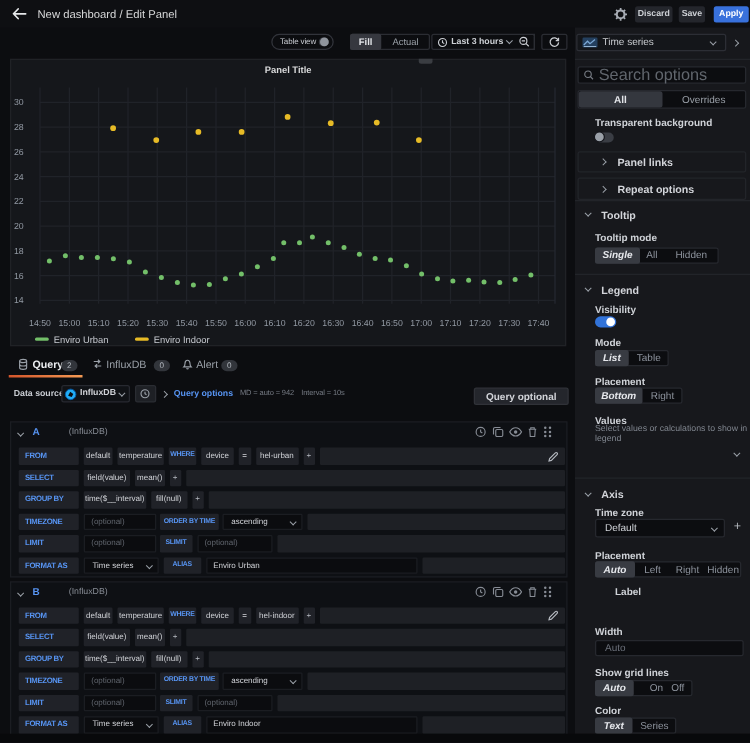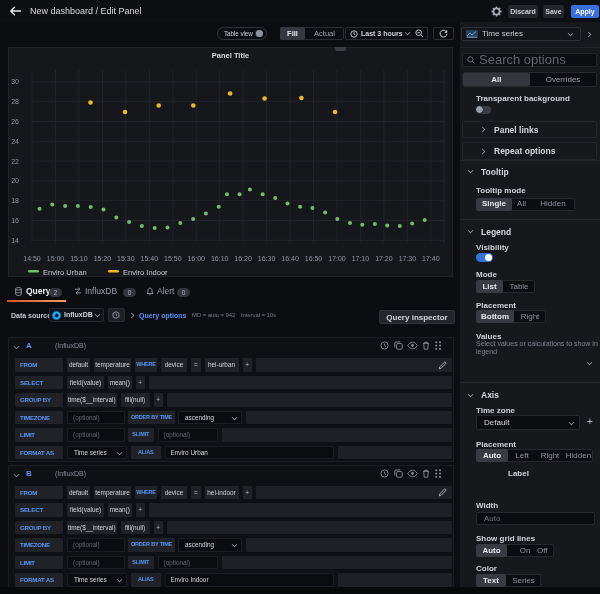--- a/index.html
+++ b/index.html
@@ -6,21 +6,21 @@
 .abs{position:absolute;}
 .cd{position:absolute;width:5px;height:5px;border-right:1px solid #9aa0a8;border-bottom:1px solid #9aa0a8;transform:rotate(45deg) scale(.8);} 
 .cr{position:absolute;width:5px;height:5px;border-right:1px solid #9aa0a8;border-bottom:1px solid #9aa0a8;transform:rotate(-45deg) scale(.8);} 
 .lbl{position:absolute;font-size:8px;font-weight:700;color:#cfd2d7;}
 .seg{position:absolute;background:#202228;border-radius:1px;font-size:6.4px;font-weight:400;color:#d2d4d9;line-height:13.5px;text-align:center;white-space:nowrap;overflow:hidden;}
 .kw{color:#5794f2;font-size:6.2px;font-weight:700;letter-spacing:-0.25px;text-align:left;padding-left:5px;}
 .kwc{color:#5794f2;font-size:5.5px;font-weight:700;letter-spacing:-0.2px;text-align:center;padding-left:0;}
 .inp{background:#0b0c0f;color:#62676f;font-weight:400;border:1px solid #1b1d22;text-align:left;padding-left:5px;font-size:6.4px;}
 .inp[style*='color:#d2d4d9']{color:#d2d4d9;}
 .radio{position:absolute;background:#0c0d10;border:1px solid #26282e;border-radius:2px;}
-.rsel{position:absolute;background:#383b42;border-radius:2px;color:#e6e8ec;font-size:8px;font-weight:700;text-align:center;}
+.rsel{position:absolute;background:#383b42;border-radius:2px;color:#e6e8ec;font-size:8px;font-weight:700;text-align:center;font-style:italic;}
 .runsel{position:absolute;color:#8d939d;font-size:8px;font-weight:400;text-align:center;}
 svg{position:absolute;overflow:visible;}
 </style></head><body>
 <div id="page">
 
 <div class="abs" style="left:0;top:0;width:600px;height:22px;background:#0e0f12;"></div>
 <svg class="abs" style="left:9px;top:5px" width="13" height="12" viewBox="0 0 13 12">
       <path d="M11.5 6 H2 M5.5 2.2 L1.8 6 L5.5 9.8" stroke="#e6e8ea" stroke-width="1.4" fill="none" stroke-linecap="round" stroke-linejoin="round"></path>
     </svg>
 <div class="abs" style="left:30px;top:0;height:22px;line-height:22px;font-size:9px;color:#d8d9da;font-weight:400;">New dashboard / Edit Panel</div>
@@ -197,21 +197,21 @@
 <div class="cd" style="left:95px;top:312px"></div>
 <div class="abs" style="left:108px;top:308px;width:17px;height:14px;background:#1e2025;border:1px solid #2a2c32;border-radius:2px;"></div>
 <svg class="abs" style="left:112px;top:311px" width="8" height="8" viewBox="0 0 8 8">
       <circle cx="4" cy="4" r="3.2" stroke="#9aa0a8" stroke-width="0.9" fill="none"></circle>
       <path d="M4 2.4V4l1.2.8" stroke="#9aa0a8" stroke-width="0.9" fill="none"></path>
     </svg>
 <div class="cr" style="left:129px;top:312.5px;border-color:#9aa0a8"></div>
 <div class="abs" style="left:139px;top:309px;height:13px;line-height:13px;font-size:7px;font-weight:600;color:#5794f2;">Query options</div>
 <div class="abs" style="left:192px;top:309px;height:13px;line-height:13px;font-size:6px;color:#767b84;letter-spacing:-0.1px;">MD = auto = 942</div>
 <div class="abs" style="left:241px;top:309px;height:13px;line-height:13px;font-size:6px;color:#767b84;letter-spacing:-0.1px;">Interval = 10s</div>
-<div class="abs" style="left:379px;top:309.5px;width:76px;height:14.5px;background:#24262c;border:1px solid #303238;border-radius:2px;text-align:center;line-height:14px;font-size:8px;font-weight:600;color:#d2d4d9;">Query inspector</div>
+<div class="abs" style="left:379px;top:309.5px;width:76px;height:14.5px;background:#24262c;border:1px solid #303238;border-radius:2px;text-align:center;line-height:14px;font-size:8px;font-weight:600;color:#d2d4d9;">Query optional</div>
 <div class="abs" style="left:8px;top:337px;width:446px;height:125px;background:#0e1014;border:1px solid #1b1d22;"></div>
     <div class="cd" style="left:14px;top:344px"></div>
     <div class="abs" style="left:26px;top:341px;height:10px;line-height:10px;font-size:8px;font-weight:700;color:#5794f2;">A</div>
     <div class="abs" style="left:55px;top:341px;height:10px;line-height:10px;font-size:7px;color:#878c95;">(InfluxDB)</div>
     <svg class="abs" style="left:380px;top:341px" width="9" height="9" viewBox="0 0 9 9">
       <circle cx="4.5" cy="4.5" r="3.6" stroke="#878c95" stroke-width="0.9" fill="none"></circle>
       <path d="M4.5 2.6V4.5l1.4.9" stroke="#878c95" stroke-width="0.9" fill="none"></path>
     </svg>
     <svg class="abs" style="left:394px;top:341px" width="9" height="9" viewBox="0 0 9 9">
       <rect x="2.6" y="2.6" width="5.6" height="5.6" rx="1" stroke="#878c95" stroke-width="0.9" fill="none"></rect>
@@ -401,21 +401,21 @@
 <div class="lbl" style="left:476px;top:405.5px;">Time zone</div>
 <div class="abs" style="left:476px;top:415px;width:104px;height:14.5px;background:#0c0d10;border:1px solid #26282e;border-radius:2px;line-height:13px;padding-left:7px;font-size:8px;color:#d3d6db;">Default</div>
 <div class="cd" style="left:569px;top:419.5px"></div>
 <div class="abs" style="left:583px;top:415px;width:14px;height:14.5px;text-align:center;line-height:14px;font-size:10px;color:#b8bcc2;">+</div>
 <div class="lbl" style="left:476px;top:439.5px;">Placement</div>
 <div class="radio" style="left:476px;top:448.5px;width:117px;height:13px;"></div>
 <div class="rsel" style="left:476px;top:448.5px;width:32px;height:13px;line-height:13px;">Auto</div>
 <div class="runsel" style="left:508px;top:448.5px;width:28px;height:13px;line-height:13px;">Left</div>
 <div class="runsel" style="left:536px;top:448.5px;width:28px;height:13px;line-height:13px;">Right</div>
 <div class="runsel" style="left:564px;top:448.5px;width:29px;height:13px;line-height:13px;">Hidden</div>
-<div class="lbl" style="left:476px;top:469px;padding-left:32px;">Label</div>
+<div class="lbl" style="left:460px;top:469px;padding-left:32px;">Label</div>
 <div class="lbl" style="left:476px;top:500.5px;">Width</div>
 <div class="abs" style="left:476px;top:511.5px;width:119px;height:13px;background:#0c0d10;border:1px solid #26282e;border-radius:2px;line-height:12px;padding-left:7px;font-size:8px;color:#6b707a;">Auto</div>
 <div class="lbl" style="left:476px;top:533.5px;">Show grid lines</div>
 <div class="radio" style="left:476px;top:543.5px;width:78px;height:13px;"></div>
 <div class="rsel" style="left:476px;top:543.5px;width:31px;height:13px;line-height:13px;">Auto</div>
 <div class="runsel" style="left:507px;top:543.5px;width:23.5px;height:13px;line-height:13px;text-align:right;">On</div>
 <div class="runsel" style="left:530.5px;top:543.5px;width:23.5px;height:13px;line-height:13px;">Off</div>
 <div class="lbl" style="left:476px;top:563.5px;">Color</div>
 <div class="radio" style="left:476px;top:573.5px;width:65px;height:13px;"></div>
 <div class="rsel" style="left:476px;top:573.5px;width:30px;height:13px;line-height:13px;">Text</div>

